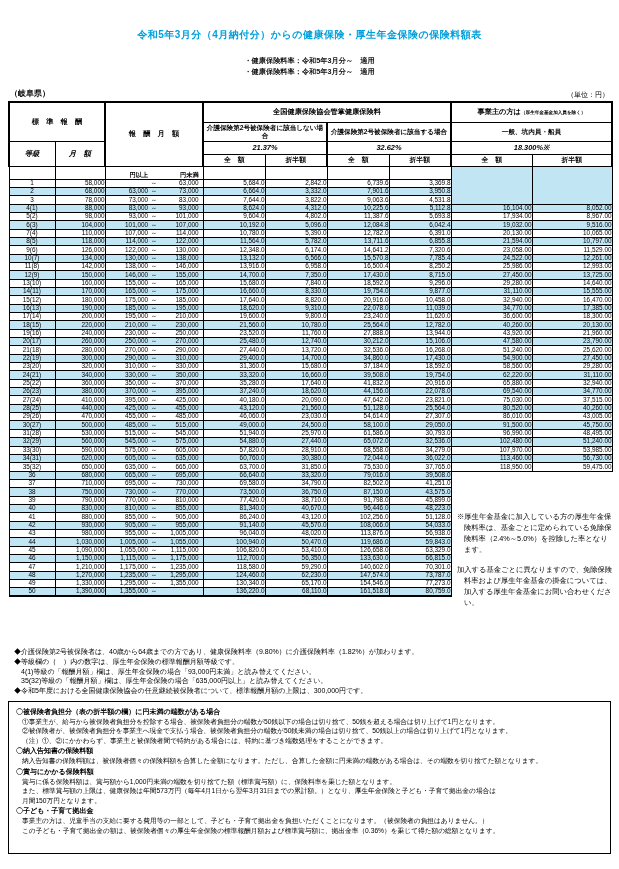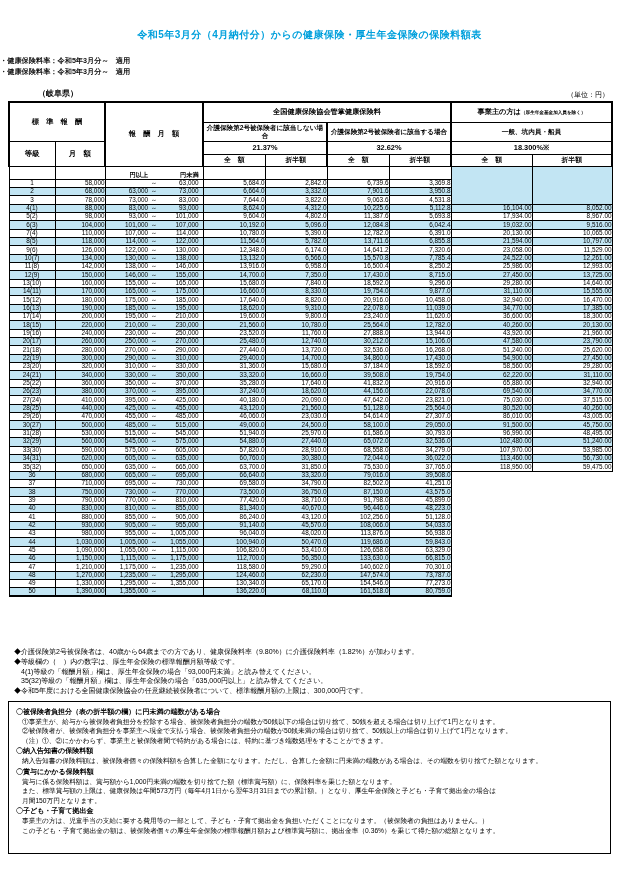--- a/index.html
+++ b/index.html
@@ -3,32 +3,32 @@
 <meta charset="utf-8">
 <style>
   * { margin:0; padding:0; box-sizing:border-box; }
   html,body { width:619px; background:#fff; font-family:"Liberation Sans", sans-serif; color:#000; }
   body { position:relative; height:869px; overflow:hidden; }
 
   .page-title { position:absolute; top:28px; left:0; width:619px; text-align:center;
     font-size:10px; font-weight:bold; color:#00a0dc; letter-spacing:0.5px; }
 
   .rate-notes { position:absolute; top:55px; left:0; width:619px; display:flex;
-    justify-content:space-between; gap:26px; font-size:7.2px; line-height:1.55; color:#111; font-weight:bold; }
-
-  .prefecture { position:absolute; top:88px; left:10px; font-size:8px; font-weight:bold;margin-left:28px; }
+    justify-content:center; gap:26px; font-size:7.2px; line-height:1.55; color:#111; font-weight:bold; }
+
+  .prefecture { position:absolute; top:88px; left:10px; font-size:8px; font-weight:bold; }
   .unit { position:absolute; top:90px; right:10px; font-size:7px; }
 
   table.main { position:absolute; top:101px; left:8px; width:603px;
     border-collapse:collapse; table-layout:fixed; }
   table.main th, table.main td { border:1px solid #000; font-size:6.4px; line-height:1.05;
     padding:0; overflow:hidden; white-space:nowrap; }
   table.main th { font-weight:bold; text-align:center; white-space:normal; }
 
-  tr.hr1 { height:20px; } tr.hr2 { height:19px; } tr.hr3 { height:13px; } tr.hr4 { height:12px; }
+  tr.hr1 { height:20px; } tr.hr2 { height:19px; } tr.hr3 { height:13px;font-style:italic; } tr.hr4 { height:12px; }
   tr.mini { height:13px; } tr.data-row { height:8.35px; }
   tr.hr1 th { font-size:7.2px; } tr.hr2 th { font-size:6.6px; line-height:1.15; }
   tr.hr3 th { font-size:7.4px; } tr.hr4 th { font-size:6.8px; }
   .tiny { font-size:4.6px; font-weight:bold; }
 
   .b-top2 { border-top:2px solid #000 !important; }
   .b-left2 { border-left:2px solid #000 !important;margin-top:39px; }
   .b-right2 { border-right:2px solid #000 !important; }
 
   td.c-grade { text-align:center; border-left:2px solid #000; }
@@ -680,20 +680,22 @@
         <td class="c-cf num">161,518.0</td>
         <td class="c-ch num">80,759.0</td>
         <td class="c-pf num"></td>
         <td class="c-ph num"></td>
       </tr>
     </tbody>
 </table>
 
 <div class="side-note">
 
+<div class="para">※厚生年金基金に加入している方の厚生年金保険料率は、基金ごとに定められている免除保険料率（2.4%～5.0%）を控除した率となります。</div>
+    <div class="para">加入する基金ごとに異なりますので、免除保険料率および厚生年金基金の掛金については、加入する厚生年金基金にお問い合わせください。</div>
   </div>
 
 <div class="footnotes">
 
 <div>◆介護保険第2号被保険者は、40歳から64歳までの方であり、健康保険料率（9.80%）に介護保険料率（1.82%）が加わります。</div>
     <div>◆等級欄の（　）内の数字は、厚生年金保険の標準報酬月額等級です。</div>
     <div>　4(1)等級の「報酬月額」欄は、厚生年金保険の場合「93,000円未満」と読み替えてください。</div>
     <div>　35(32)等級の「報酬月額」欄は、厚生年金保険の場合「635,000円以上」と読み替えてください。</div>
     <div>◆令和5年度における全国健康保険協会の任意継続被保険者について、標準報酬月額の上限は、300,000円です。</div>
   </div>

